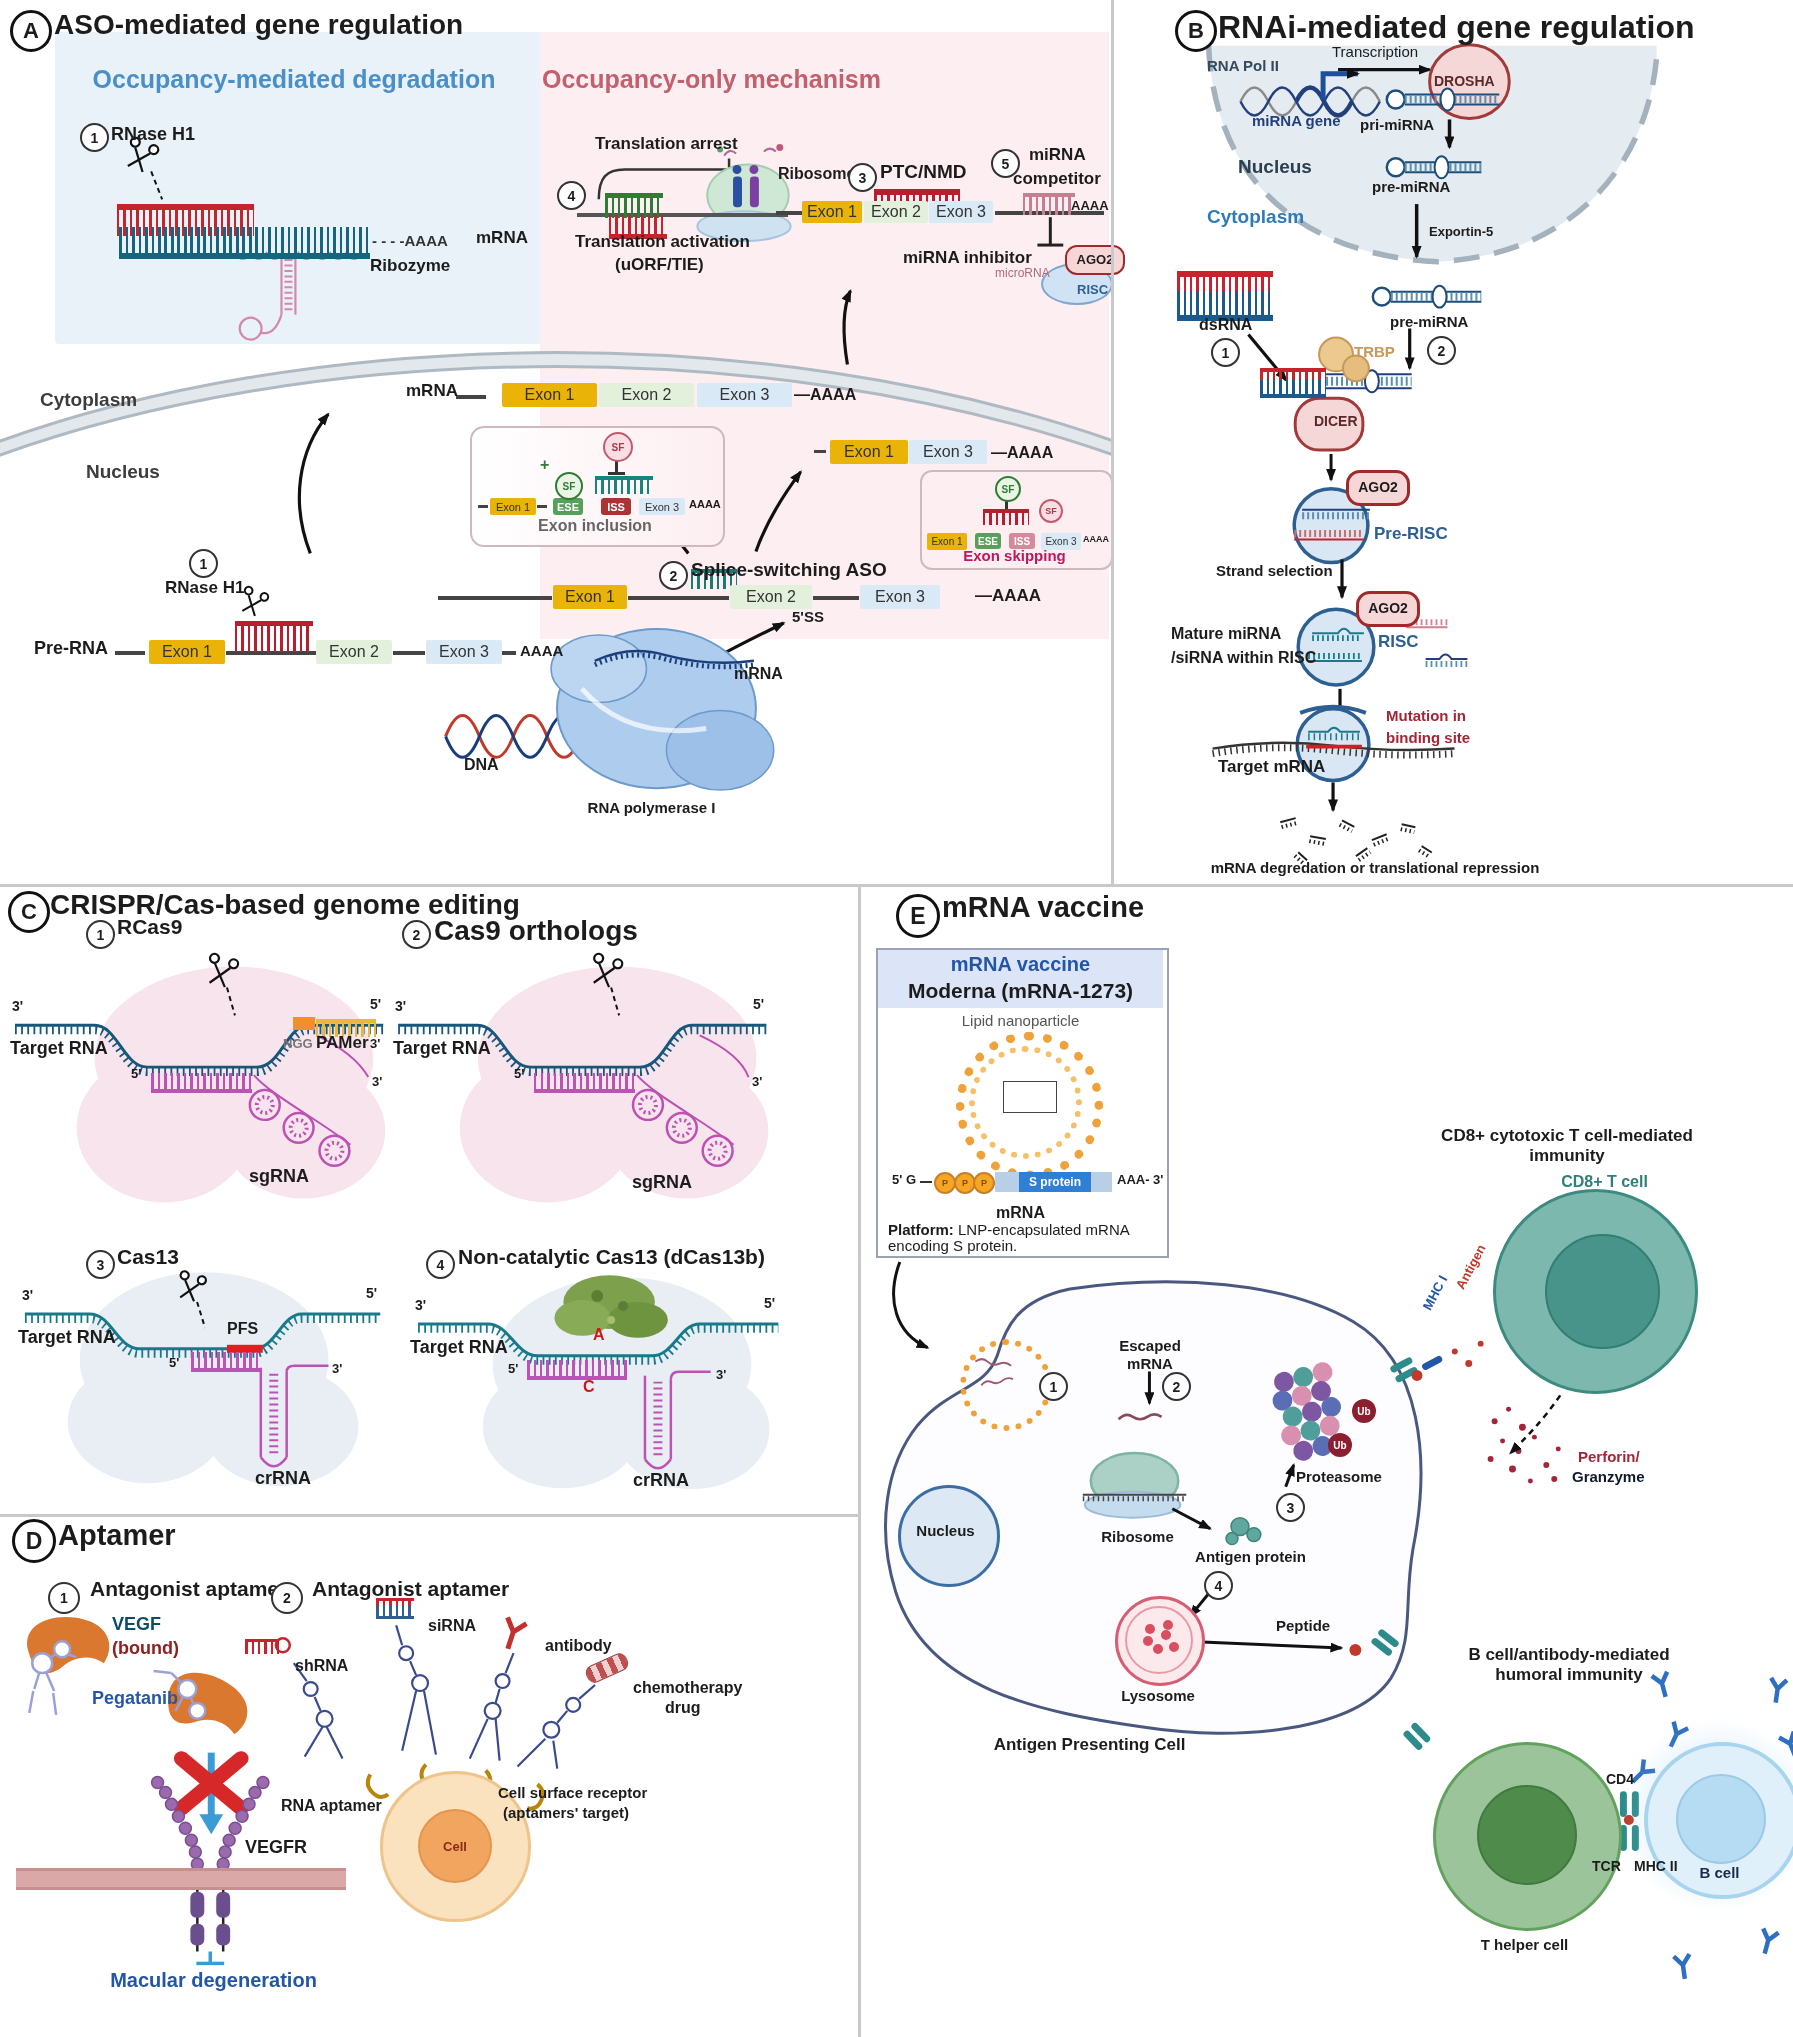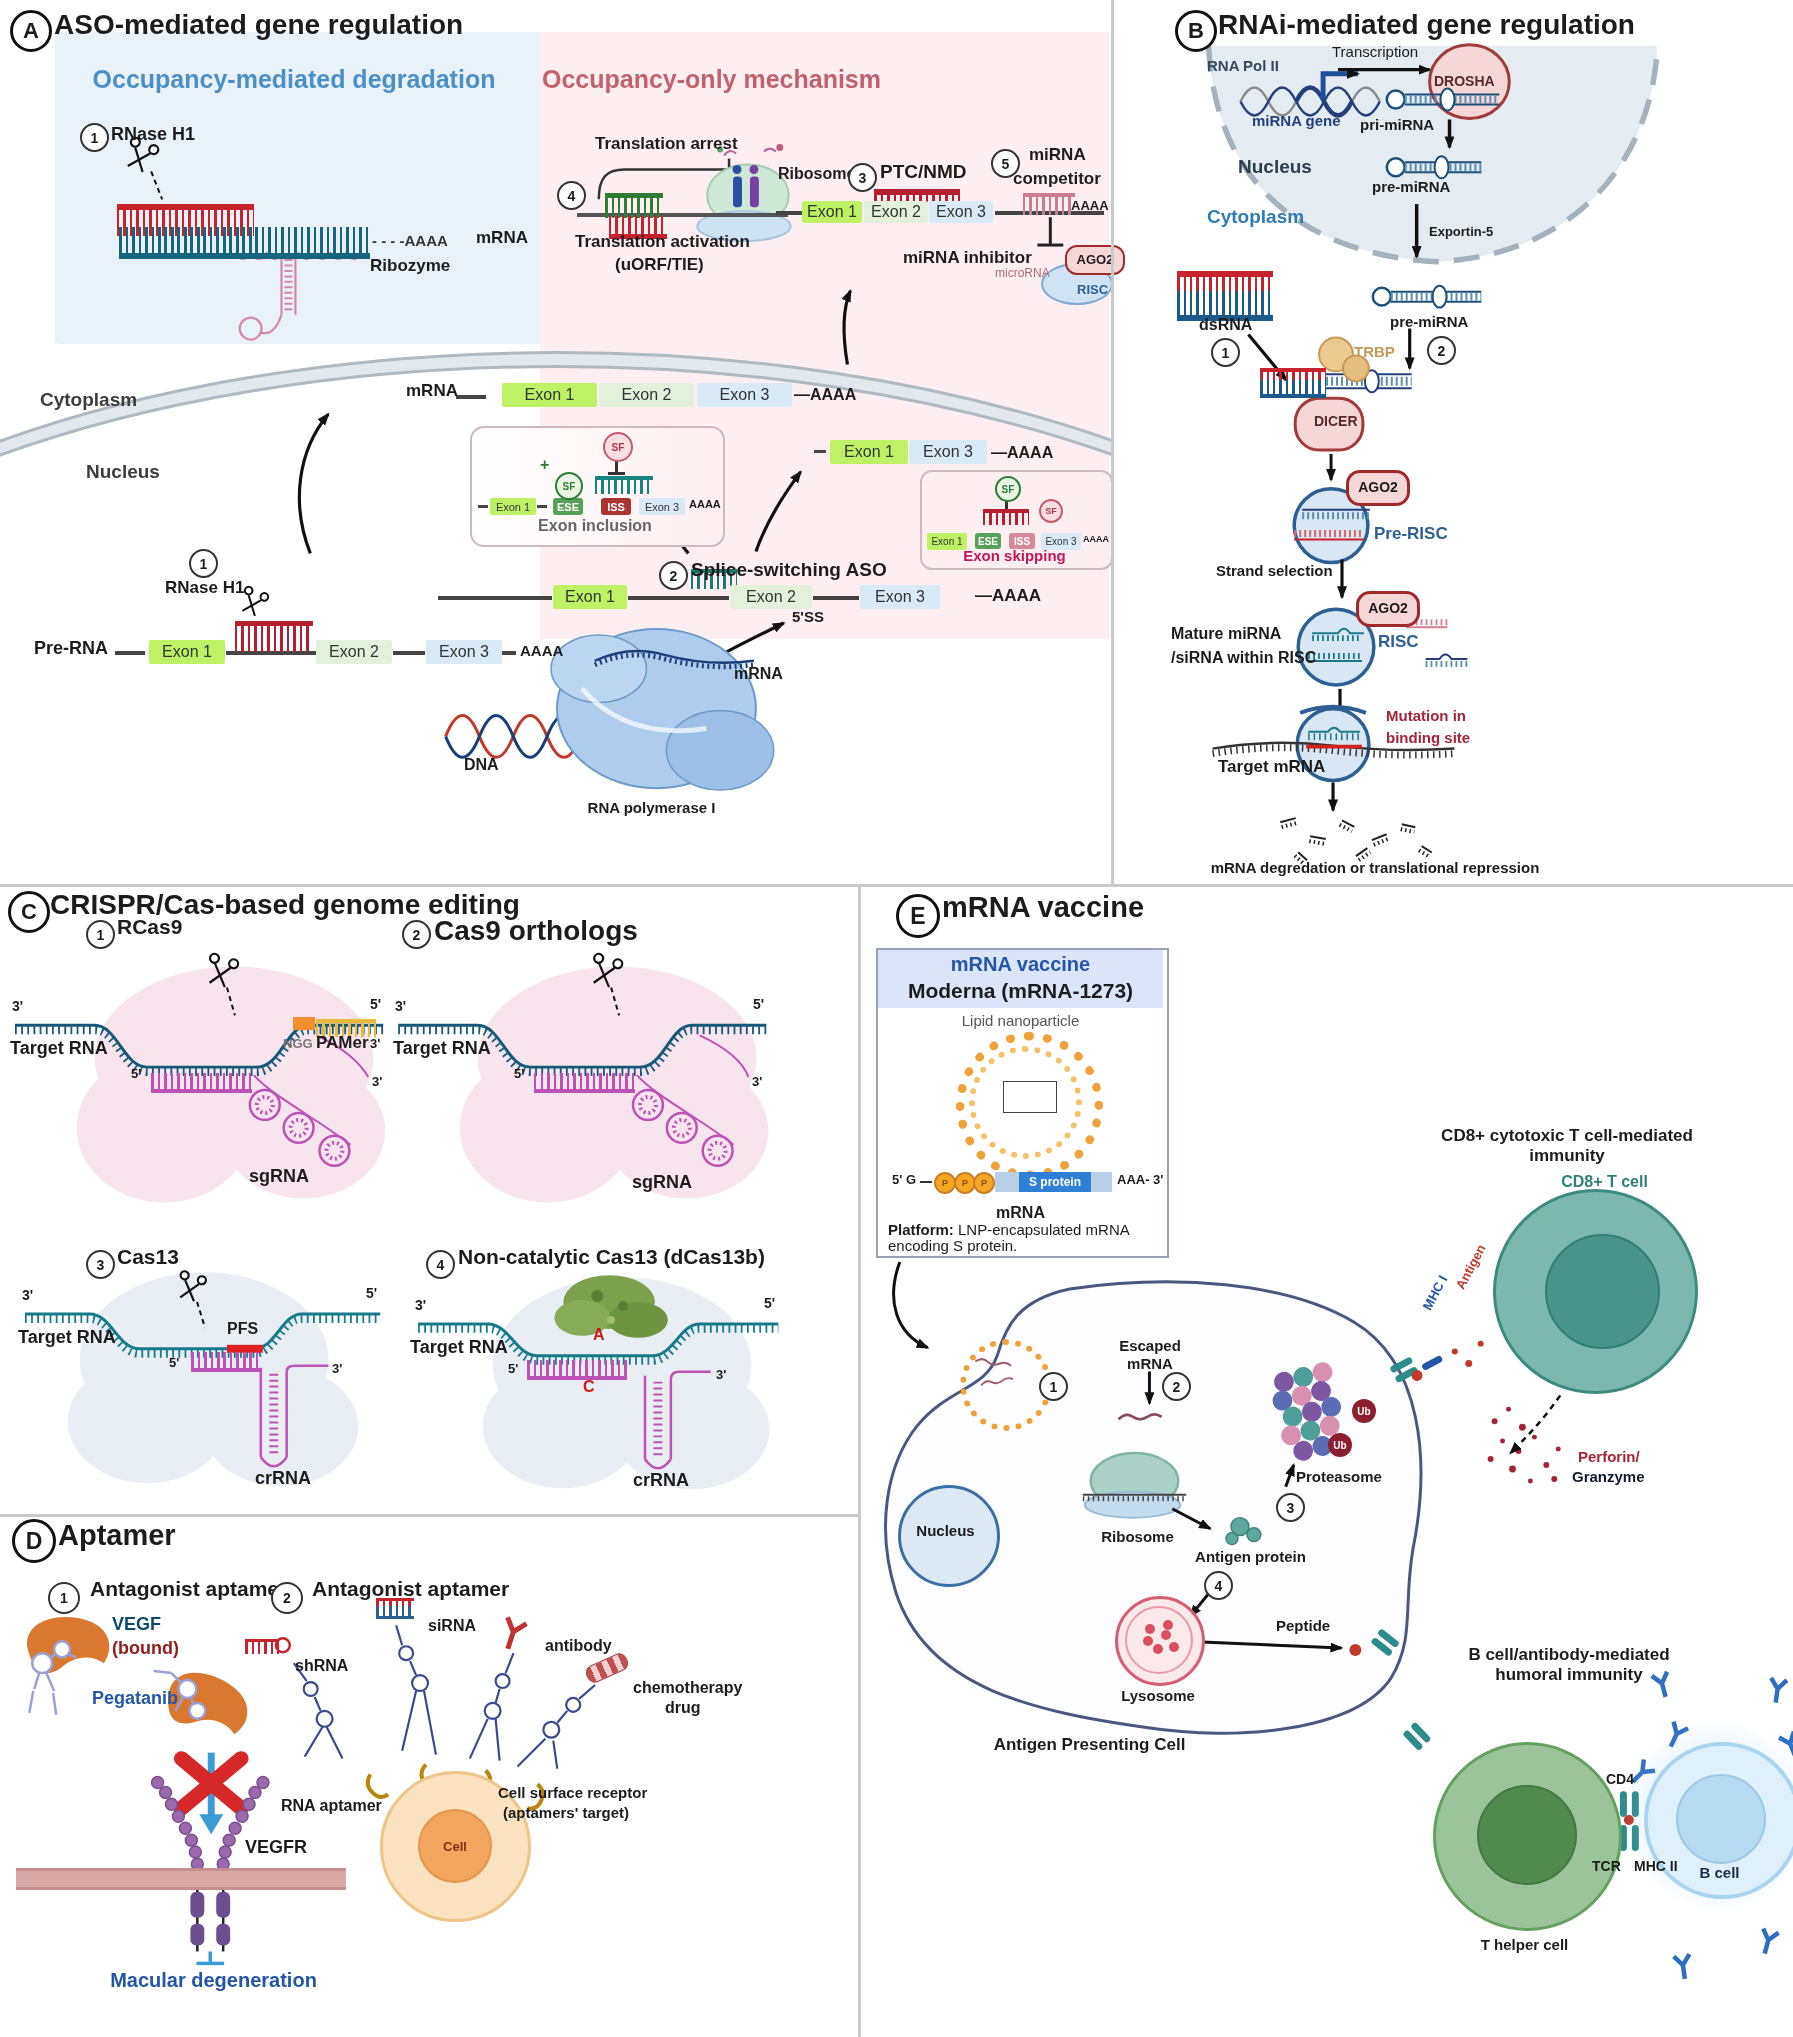--- a/index.html
+++ b/index.html
@@ -6,21 +6,21 @@
   .stage{position:relative;width:1794px;height:2038px;background:#fff;overflow:hidden;}
   .panel{position:absolute;}
   .lay{position:absolute;left:0;top:0;z-index:1;}
   .lb{position:absolute;white-space:nowrap;line-height:1.08;z-index:4;}
   .b{font-weight:bold;}
   .ctr{text-align:center;}
   .badge{position:absolute;border:3px solid #111;border-radius:50%;display:flex;align-items:center;justify-content:center;font-weight:bold;background:#fff;z-index:4;}
   .cnum{position:absolute;width:25px;height:25px;border:2px solid #333;border-radius:50%;display:flex;align-items:center;justify-content:center;font-weight:bold;font-size:14px;background:#fff;z-index:5;}
   .pill{position:absolute;height:24px;display:flex;align-items:center;justify-content:center;font-size:16px;color:#333;border-radius:2px;z-index:3;}
   .pill.sm{height:17px;font-size:11px;}
-  .pk{background:#bef264;}.gn{background:#e3f1dc;}.bl{background:#d9e9f6;}
+  .pk{background:#eab308;}.gn{background:#e3f1dc;}.bl{background:#d9e9f6;}
   .tagv{color:#fff;font-weight:bold;font-size:11px;display:flex;align-items:center;justify-content:center;position:absolute;border-radius:3px;z-index:4;}
   .combd{position:absolute;border-top:5px solid currentColor;background:repeating-linear-gradient(90deg,currentColor 0 2.5px,transparent 2.5px 6.5px);z-index:3;}
   .combu{position:absolute;border-bottom:5px solid currentColor;background:repeating-linear-gradient(90deg,currentColor 0 2.5px,transparent 2.5px 6.5px);z-index:3;}
   .line{position:absolute;background:#444;z-index:2;}
   .sf{position:absolute;border-radius:50%;display:flex;align-items:center;justify-content:center;font-weight:bold;font-size:10px;z-index:5;}
   .sfg{border:2px solid #2e7d32;color:#2e7d32;background:#eaf5e6;}
   .sfp{border:2px solid #c25a6e;color:#b0364a;background:#f9dee4;}
   .box{position:absolute;border:2.5px solid #cdb9be;border-radius:14px;z-index:2;}
   .bgr{position:absolute;z-index:0;}
   .circ{position:absolute;border-radius:50%;z-index:2;}
@@ -422,21 +422,21 @@
         <g transform="translate(246,860) rotate(-35)">
             <path d="M0,0 h14" stroke-width="2"></path>
             <path d="M0,5 h14" stroke-width="4" stroke-dasharray="1.5 3"></path>
           </g>
       </g>
     </svg>
 
     <div class="badge" style="left:64px;top:10px;width:36px;height:36px;font-size:22px;">
         <span>B</span>
       </div>
-    <span class="lb b" style="left:107px;top:10px;font-size:28px;">RNAi-mediated gene regulation</span>
+    <span class="lb b" style="left:107px;top:10px;font-size:32px;">RNAi-mediated gene regulation</span>
     <span class="lb" style="left:96px;top:58px;font-size:15px;color:#34495e;font-weight:bold;">RNA Pol II</span>
     <span class="lb" style="left:221px;top:44px;font-size:15px;">Transcription</span>
     <span class="lb b" style="left:323px;top:74px;font-size:14px;color:#5a2a2a;">DROSHA</span>
     <span class="lb b" style="left:141px;top:113px;font-size:15px;color:#23407c;">miRNA gene</span>
     <span class="lb b" style="left:249px;top:117px;font-size:15px;">pri-miRNA</span>
     <span class="lb b" style="left:127px;top:157px;font-size:19px;color:#2c3e50;">Nucleus</span>
     <span class="lb b" style="left:261px;top:179px;font-size:15px;">pre-miRNA</span>
     <span class="lb b" style="left:96px;top:207px;font-size:19px;color:#2e7bb5;">Cytoplasm</span>
     <span class="lb b" style="left:318px;top:225px;font-size:13px;">Exportin-5</span>
 

